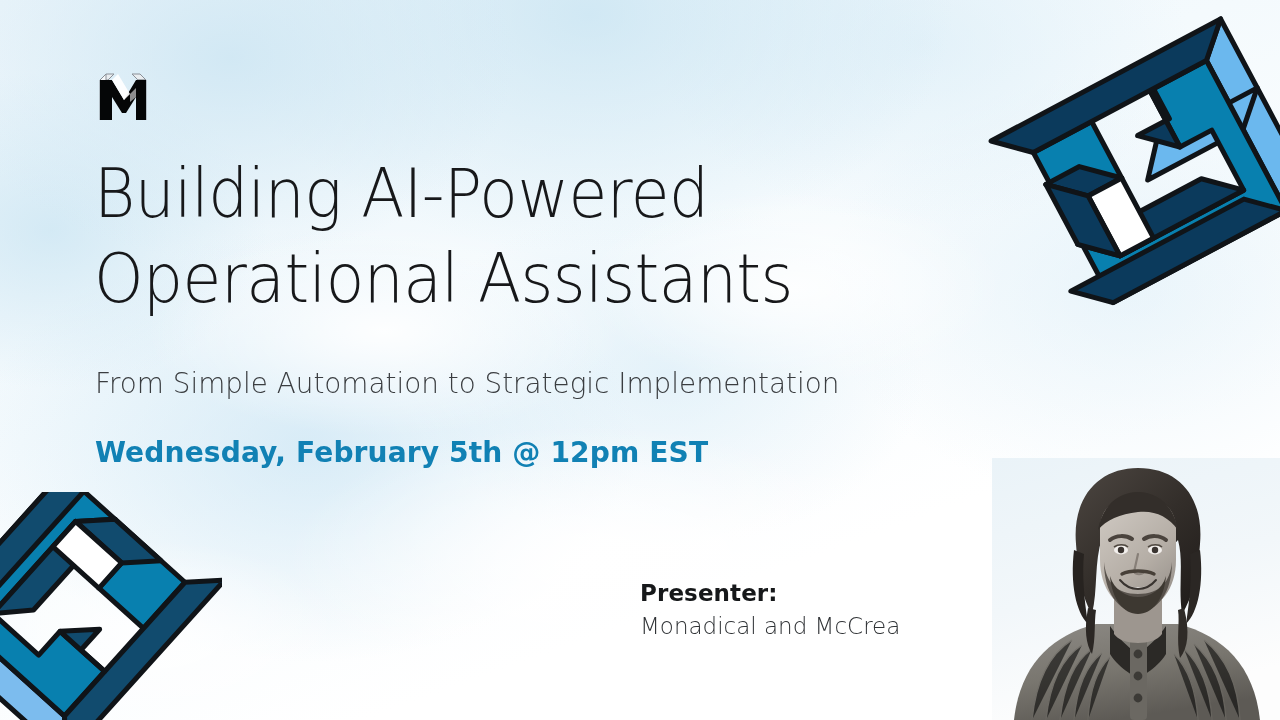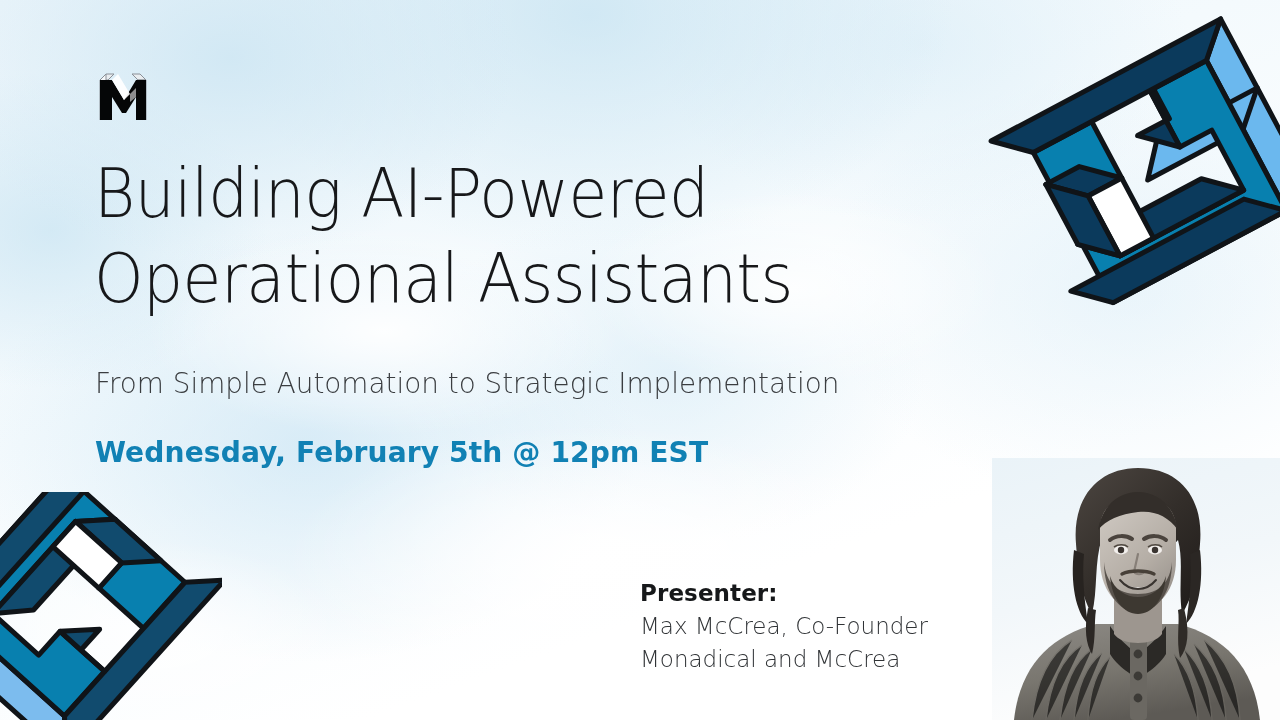--- a/index.html
+++ b/index.html
@@ -221,21 +221,20 @@
 
   <h1 class="title">Building AI-Powered
 Operational Assistants</h1>
 
   <p class="subtitle">From Simple Automation to Strategic Implementation</p>
 
   <p class="eventdate">Wednesday, February 5th @ 12pm EST</p>
 
   <div class="presenter">
     <div class="presenter-label">Presenter:</div>
-    <div class="presenter-line">Max McCrea, Co-Founder</div>
     <div class="presenter-line">Monadical and McCrea</div>
   </div>
 
   <div class="headshot">
     <svg viewBox="0 0 290 262" width="290" height="262" aria-hidden="true">
       <defs>
         <linearGradient id="photobg" x1="0" y1="0" x2="0.3" y2="1">
           <stop offset="0%" stop-color="#eaf3f8"></stop>
           <stop offset="55%" stop-color="#f2f7fa"></stop>
           <stop offset="100%" stop-color="#fdfdfd"></stop>

